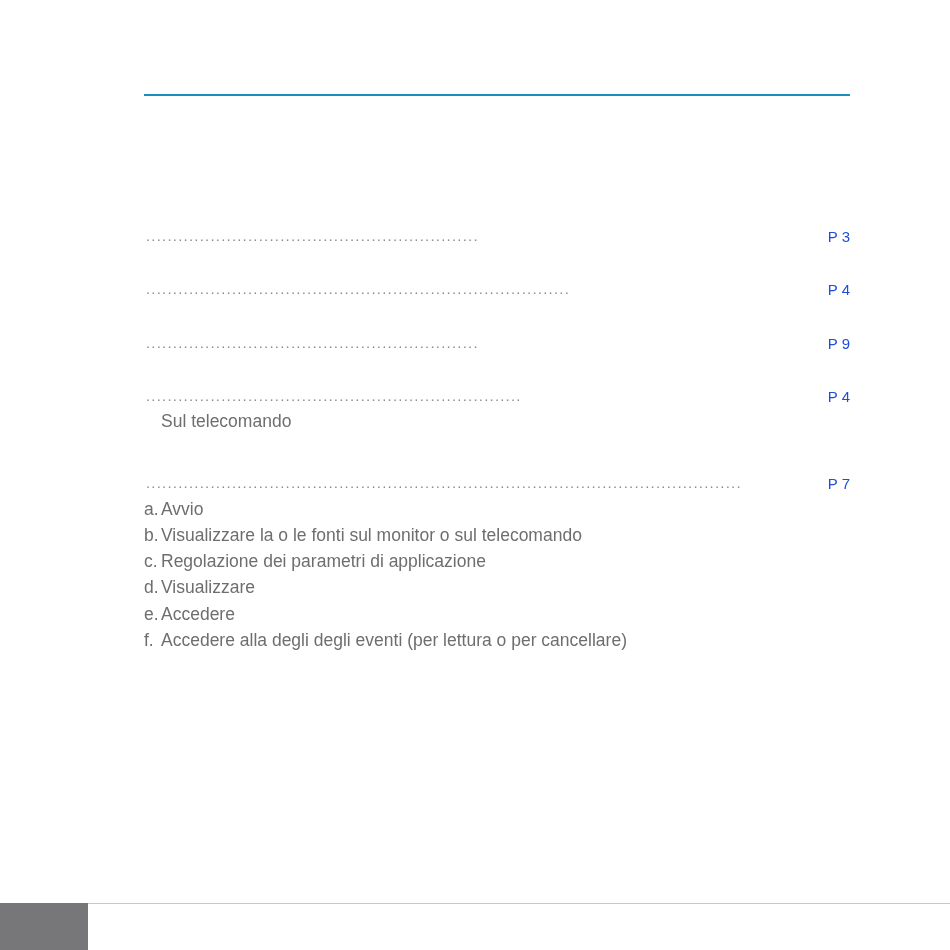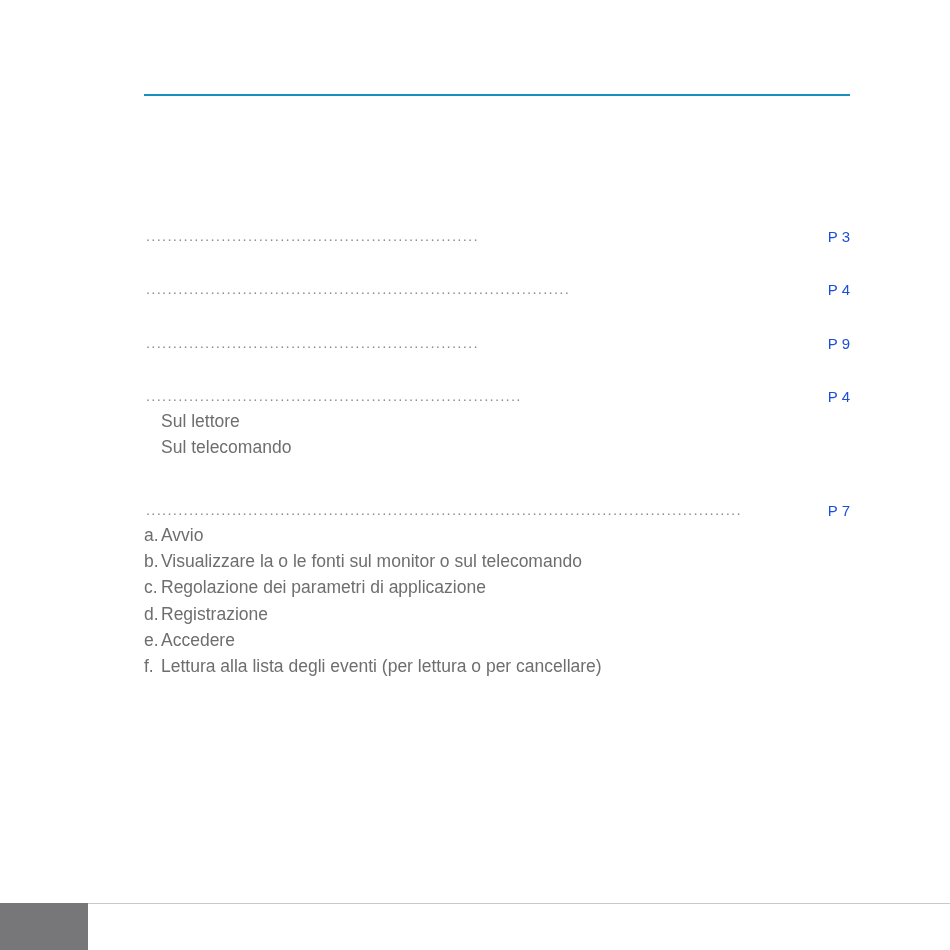--- a/index.html
+++ b/index.html
@@ -139,24 +139,20 @@
 
     <div class="block">
       <div class="toc-entry">
         <span class="title"></span>
         <span class="dots">......................................................................</span>
         <span class="page-no">P 4</span>
       </div>
       <div class="sub">
         <div class="sub-item">
           <span class="marker"></span>
-          <span class="text">Sul lettore</span>
-        </div>
-        <div class="sub-item">
-          <span class="marker"></span>
           <span class="text">Sul telecomando</span>
         </div>
       </div>
     </div>
 
     <div class="spacer-lg"></div>
 
     <div class="block">
       <div class="toc-entry">
         <span class="title"></span>
@@ -171,29 +167,29 @@
         <div class="sub-item">
           <span class="marker">b.</span>
           <span class="text">Visualizzare la o le fonti sul monitor o sul telecomando</span>
         </div>
         <div class="sub-item">
           <span class="marker">c.</span>
           <span class="text">Regolazione dei parametri di applicazione</span>
         </div>
         <div class="sub-item">
           <span class="marker">d.</span>
-          <span class="text">Registrazione</span>
+          <span class="text">Visualizzare</span>
         </div>
         <div class="sub-item">
           <span class="marker">e.</span>
           <span class="text">Accedere</span>
         </div>
         <div class="sub-item">
           <span class="marker">f.</span>
-          <span class="text">Lettura alla lista degli eventi (per lettura o per cancellare)</span>
+          <span class="text">Accedere alla degli degli eventi (per lettura o per cancellare)</span>
         </div>
       </div>
     </div>
 
   </div>
 
   <div class="footer-line"></div>
   <div class="footer-bar"></div>
 
 </div>

